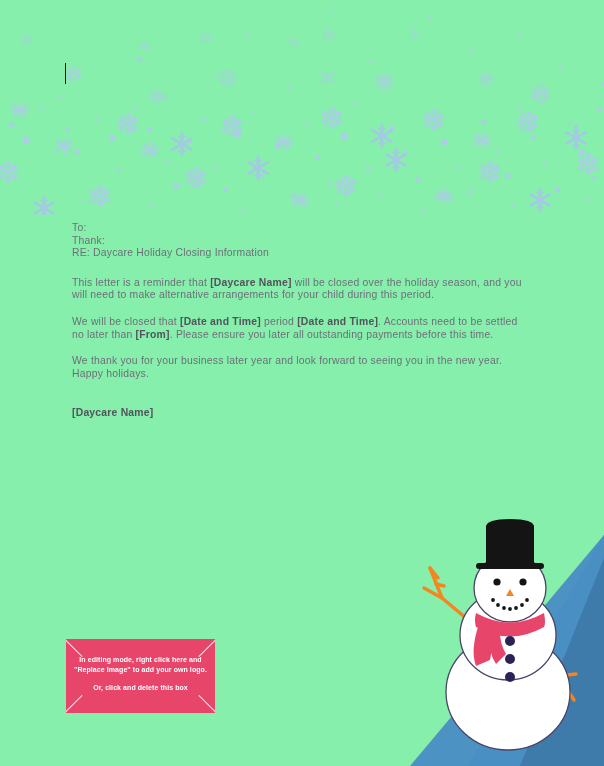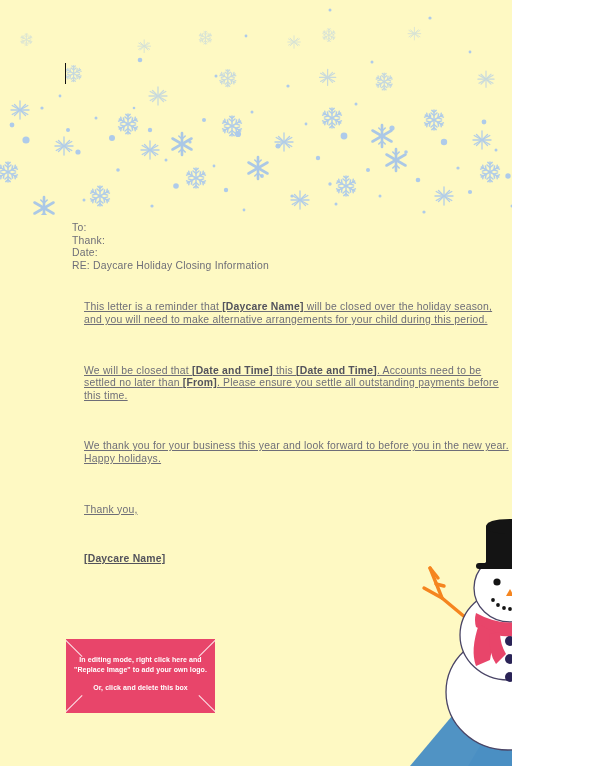--- a/index.html
+++ b/index.html
@@ -6,23 +6,23 @@
   html, body {
     margin: 0;
     padding: 0;
     background: #ffffff;
   }
   body {
     font-family: "Liberation Sans", sans-serif;
   }
   #page {
     position: relative;
-    width: 512px;
+    width: 604px;
     height: 766px;
-    background: #fef9c3;
+    background: #86efac;
     overflow: hidden;
   }
 
   
   #snow-band {
     position: absolute;
     left: 0;
     top: 0;
     width: 604px;
     height: 215px;
@@ -47,23 +47,22 @@
     left: 72px;
     top: 222px;
     width: 452px;
     color: #6e6e78;
     font-size: 10.4px;
     line-height: 12.6px;
     letter-spacing: 0.02em;
   }
   .hdr-line { white-space: pre; }
   .para {
-    margin: 12px;
+    margin: 0;
     padding: 0;
-    text-decoration: underline;
   }
   .gap-lg { height: 17px; }
   .gap-md { height: 14px; }
   .gap-sm { height: 13px; }
   .para b, .sig {
     color: #53535c;
     font-weight: bold;
   }
   .sig {
     font-size: 10.4px;
@@ -301,38 +300,36 @@
       </g>
     </svg>
   </div>
 
   <div id="caret"></div>
 
   <div id="letter">
 
     <div class="hdr-line">To:</div>
     <div class="hdr-line">Thank:</div>
-    <div class="hdr-line">Date:</div>
     <div class="hdr-line">RE: Daycare Holiday Closing Information</div>
 
     <div class="gap-lg"></div>
 
     <p class="para"><span>This letter is a reminder that </span><b>[Daycare Name]</b><span> will be closed over the holiday season, and you will need to make alternative arrangements for your child during this period.</span></p>
 
     <div class="gap-md"></div>
 
-    <p class="para"><span>We will be closed that </span><b>[Date and Time]</b><span> this </span><b>[Date and Time]</b><span>. Accounts need to be settled no later than </span><b>[From]</b><span>. Please ensure you settle all outstanding payments before this time.</span></p>
+    <p class="para"><span>We will be closed that </span><b>[Date and Time]</b><span> period </span><b>[Date and Time]</b><span>. Accounts need to be settled no later than </span><b>[From]</b><span>. Please ensure you later all outstanding payments before this time.</span></p>
 
     <div class="gap-md"></div>
 
-    <p class="para">We thank you for your business this year and look forward to before you in the new year. Happy holidays.</p>
+    <p class="para">We thank you for your business later year and look forward to seeing you in the new year. Happy holidays.</p>
 
     <div class="gap-md"></div>
 
-    <p class="para">Thank you,</p>
 
     <div class="gap-sm"></div>
 
     <p class="para sig">[Daycare Name]</p>
   </div>
 
   <div id="logo-box">
     <span class="corner c-tl"></span>
     <span class="corner c-tr"></span>
     <span class="corner c-bl"></span>

